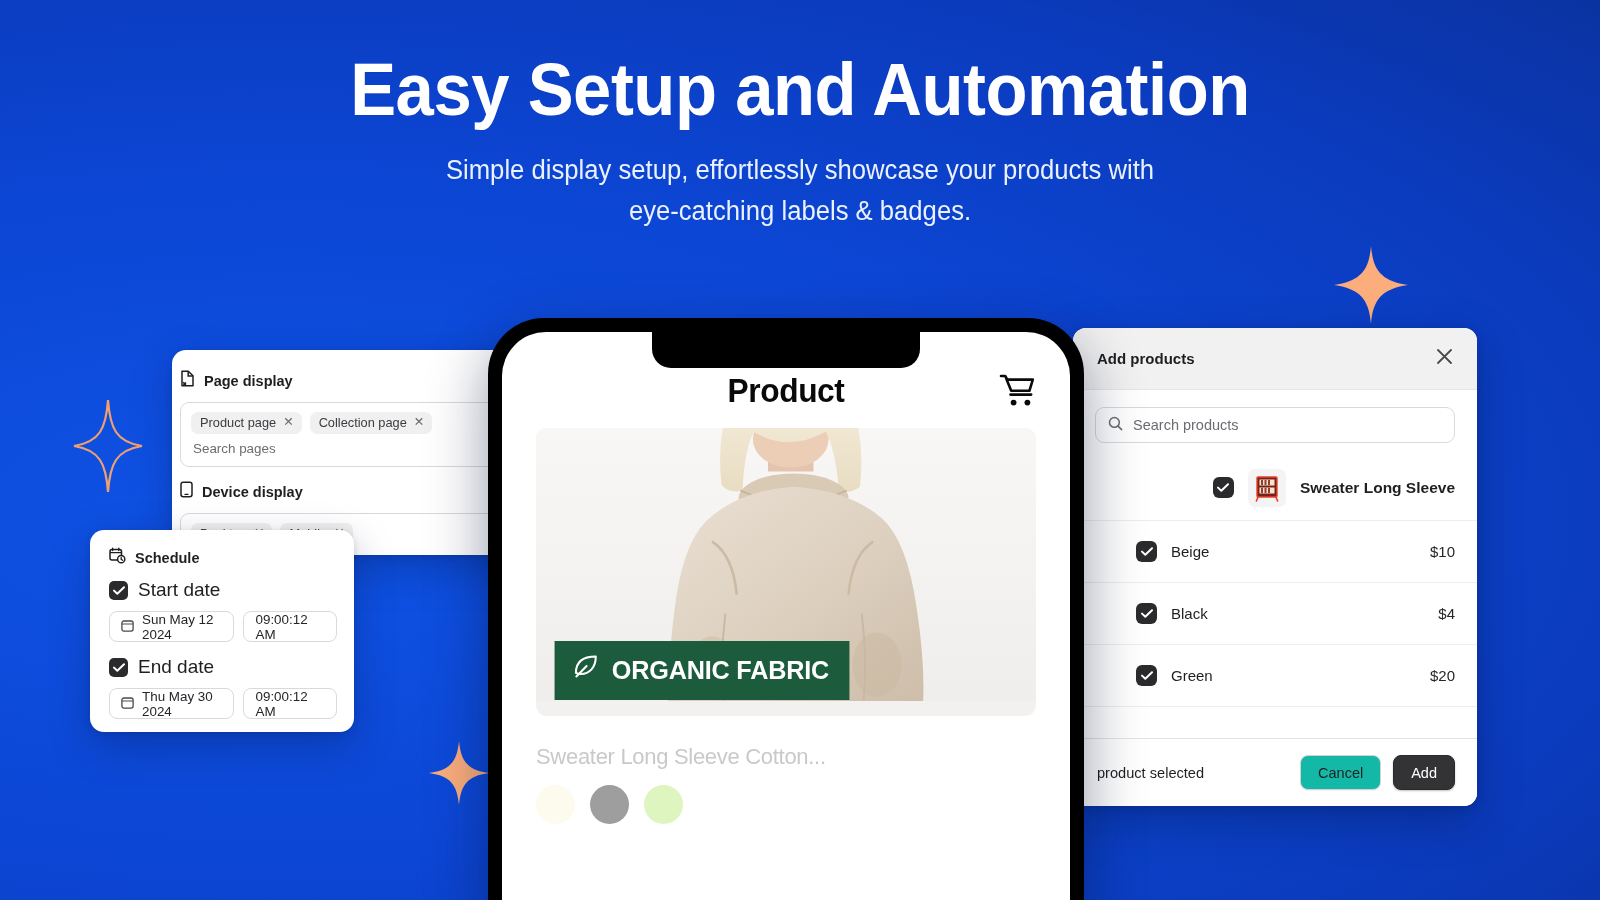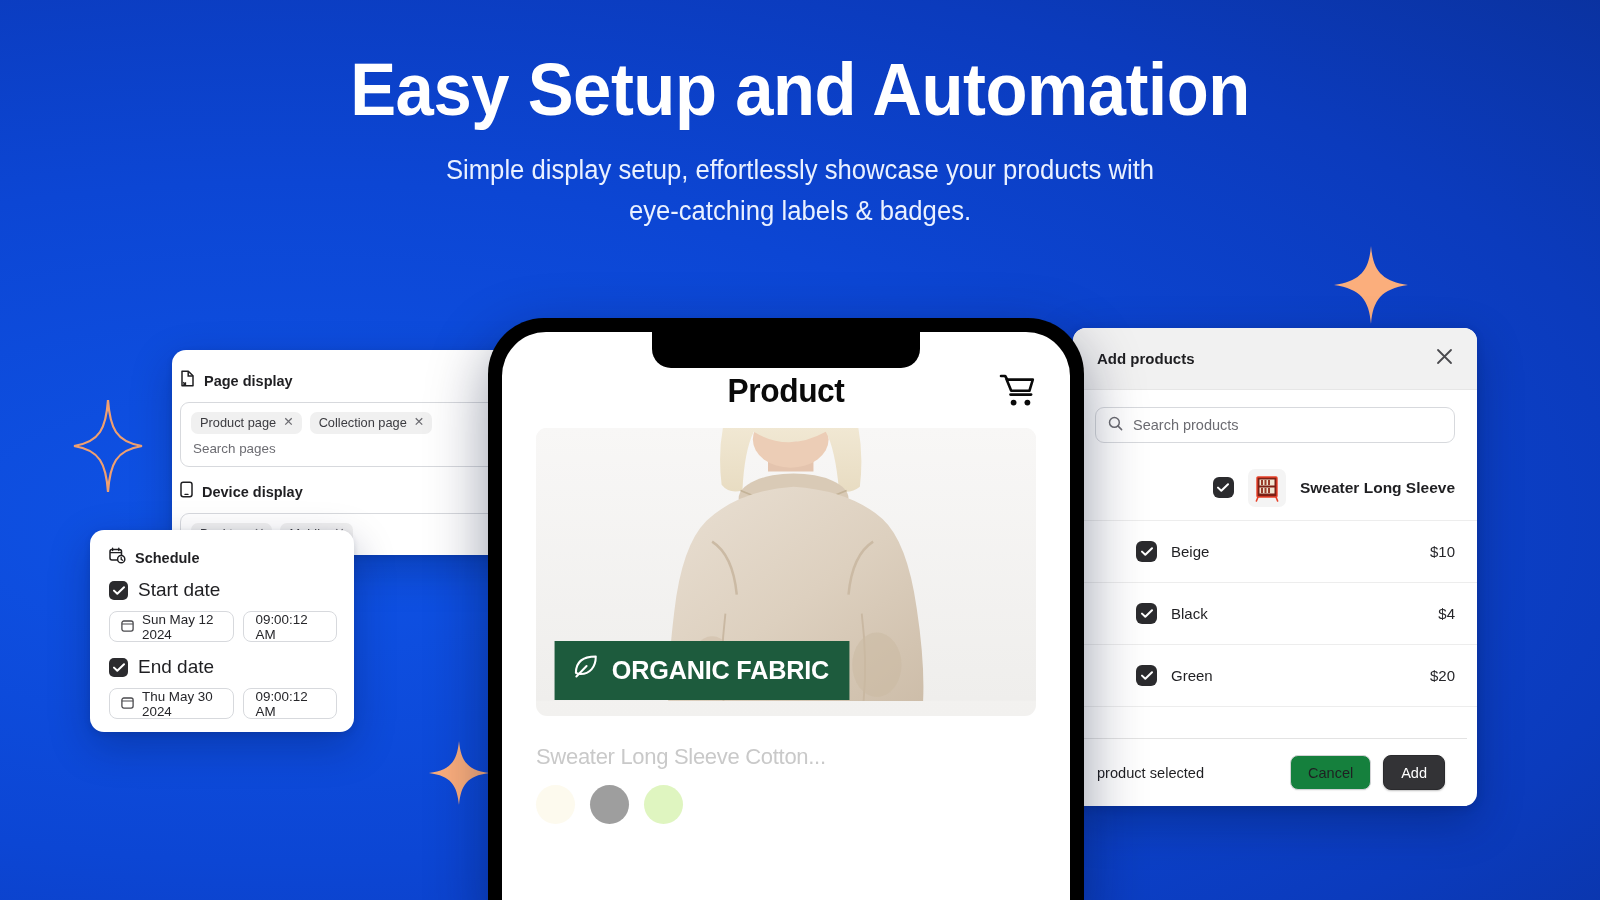--- a/index.html
+++ b/index.html
@@ -121,31 +121,31 @@
   .ap-thumb {
     width: 38px; height: 38px; border-radius: 7px; background: #f4f4f4;
     display: flex; align-items: center; justify-content: center; overflow: hidden; flex: 0 0 auto;
   }
   .ap-name { font-size: 15.5px; color: #1f1f22; font-weight: 700; }
   .ap-row.variant .ap-name { font-weight: 400; font-size: 15px; }
   .ap-price { margin-left: auto; font-size: 15px; color: #26262a; }
   .ap-row .cbx { width: 21px; height: 21px; border-radius: 6px; }
   .ap-row.variant { padding-left: 63px; }
   .ap-foot {
-    position: absolute; left: 0; right: 10px; bottom: 0; height: 68px;
+    position: absolute; left: 0; right: 0; bottom: 0; height: 68px;
     border-top: 1px solid #e3e3e3; background: #fff;
     display: flex; align-items: center; padding: 0 22px 0 24px;
   }
   .ap-foot .cnt { font-size: 14.6px; color: #1f1f22; font-weight: 500; }
   .ap-btns { margin-left: auto; display: flex; gap: 12px; }
   .btn {
     border-radius: 8px; font-size: 14.5px; height: 35px; padding: 0 17px;
     display: inline-flex; align-items: center; justify-content: center; cursor: pointer;
   }
-  .btn.ghost { background: #15803d; border: 1px solid #d3d3d6; color: #1f1f22;
+  .btn.ghost { background: #14b8a6; border: 1px solid #d3d3d6; color: #1f1f22;
     box-shadow: 0 1px 1px rgba(0,0,0,.05); }
   .btn.dark { background: #333336; color: #fff; border: 1px solid #2a2a2d;
     box-shadow: 0 1px 2px rgba(0,0,0,.25); }
 
   
   #phone {
     position: absolute; left: 488px; top: 318px; width: 596px; height: 600px;
     background: #000; border-radius: 56px 56px 0 0;
     box-shadow: 0 20px 60px rgba(2,14,48,.42);
   }

